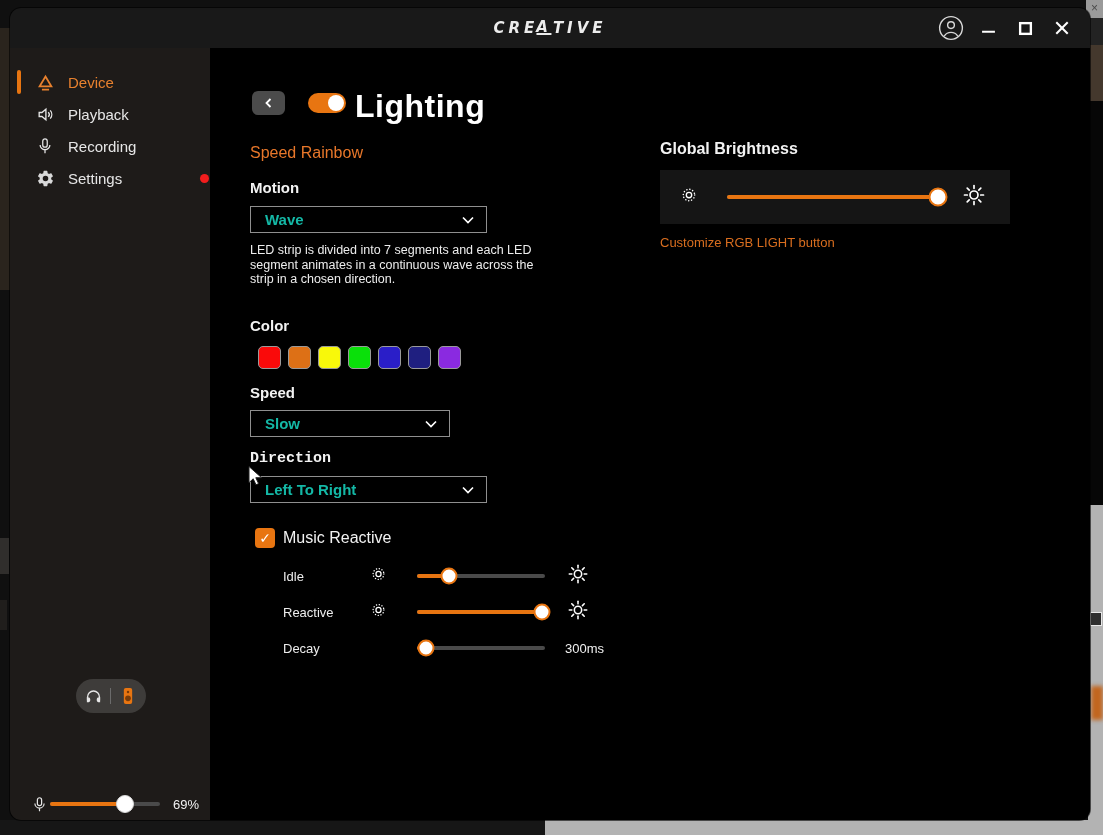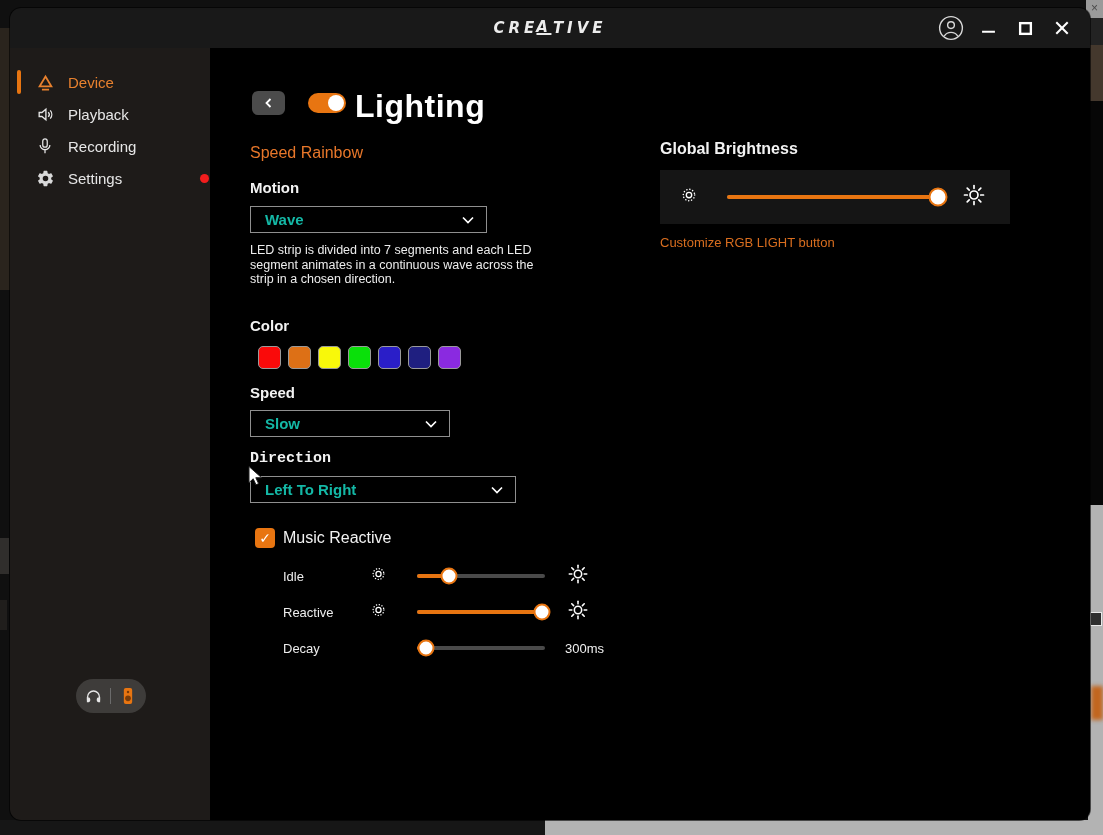--- a/index.html
+++ b/index.html
@@ -85,21 +85,21 @@
   #motion-label    { left:40px; top:131px; }
   #color-label     { left:40px; top:269px; }
   #speed-label     { left:40px; top:336px; }
   #direction-label { left:40px; top:402px;font-family:Liberation Mono, monospace; }
 
   .dropdown { position:absolute; height:27px; border:1px solid #8f8f8f; background:#000;
               display:flex; align-items:center; padding:0 12px 0 14px; cursor:pointer; }
   .dropdown .dd-value { flex:1; font-size:15px; color:#14b8a6;font-weight:bold; }
   #motion-dropdown    { left:40px; top:158px; width:237px; }
   #speed-dropdown     { left:40px; top:362px; width:200px; }
-  #direction-dropdown { left:40px; top:428px; width:266px; }
+  #direction-dropdown { left:40px; top:428px; width:237px; }
 
   #motion-desc { position:absolute; left:40px; top:195px; width:292px; font-size:12.5px;
                  line-height:14.5px; color:#ededed; }
 
   .swatch { position:absolute; top:298px; width:23px; height:23px; border-radius:5px;
             border:1px solid #9a9a9a; cursor:pointer; }
 
   #music-reactive-checkbox { position:absolute; left:45px; top:480px; width:20px; height:20px;
             background:#e87511; border-radius:4px; color:#fff; font-size:14px;
             display:flex; align-items:center; justify-content:center; cursor:pointer; }
@@ -235,20 +235,33 @@
       <span style="display:flex">
         <svg width="20" height="20" viewBox="0 0 24 24">
           <rect x="7" y="2.5" width="10" height="19" rx="2.4" fill="#e87511"></rect>
           <circle cx="12" cy="14.8" r="3.4" fill="#7a3c08"></circle>
           <circle cx="12" cy="7.2" r="1.5" fill="#7a3c08"></circle>
         </svg>
       </span>
     </div>
 
 
+    <div class="side-slider-row" style="top:744px">
+      <span class="row-icon">
+        <svg width="17" height="17" viewBox="0 0 24 24" fill="none" stroke="#e6e6e6" stroke-width="1.7">
+          <rect x="9" y="2.5" width="6" height="11" rx="3"></rect>
+          <path d="M5.5 10.5a6.5 6.5 0 0 0 13 0M12 17v4.5"></path>
+        </svg>
+      </span>
+      <span class="track" style="position:absolute; left:40px; width:110px;">
+        <span class="fill" style="width: 68%;"></span>
+        <span class="thumb plain" style="left: 68%;"></span>
+      </span>
+      <span class="value">69%</span>
+    </div>
   </div>
 
   <div id="main">
 
     <div id="back-btn">
       <svg width="10" height="10" viewBox="0 0 10 10" fill="none" stroke="#fff" stroke-width="1.8">
         <path d="M6.5 1 2.5 5l4 4"></path>
       </svg>
     </div>
 

